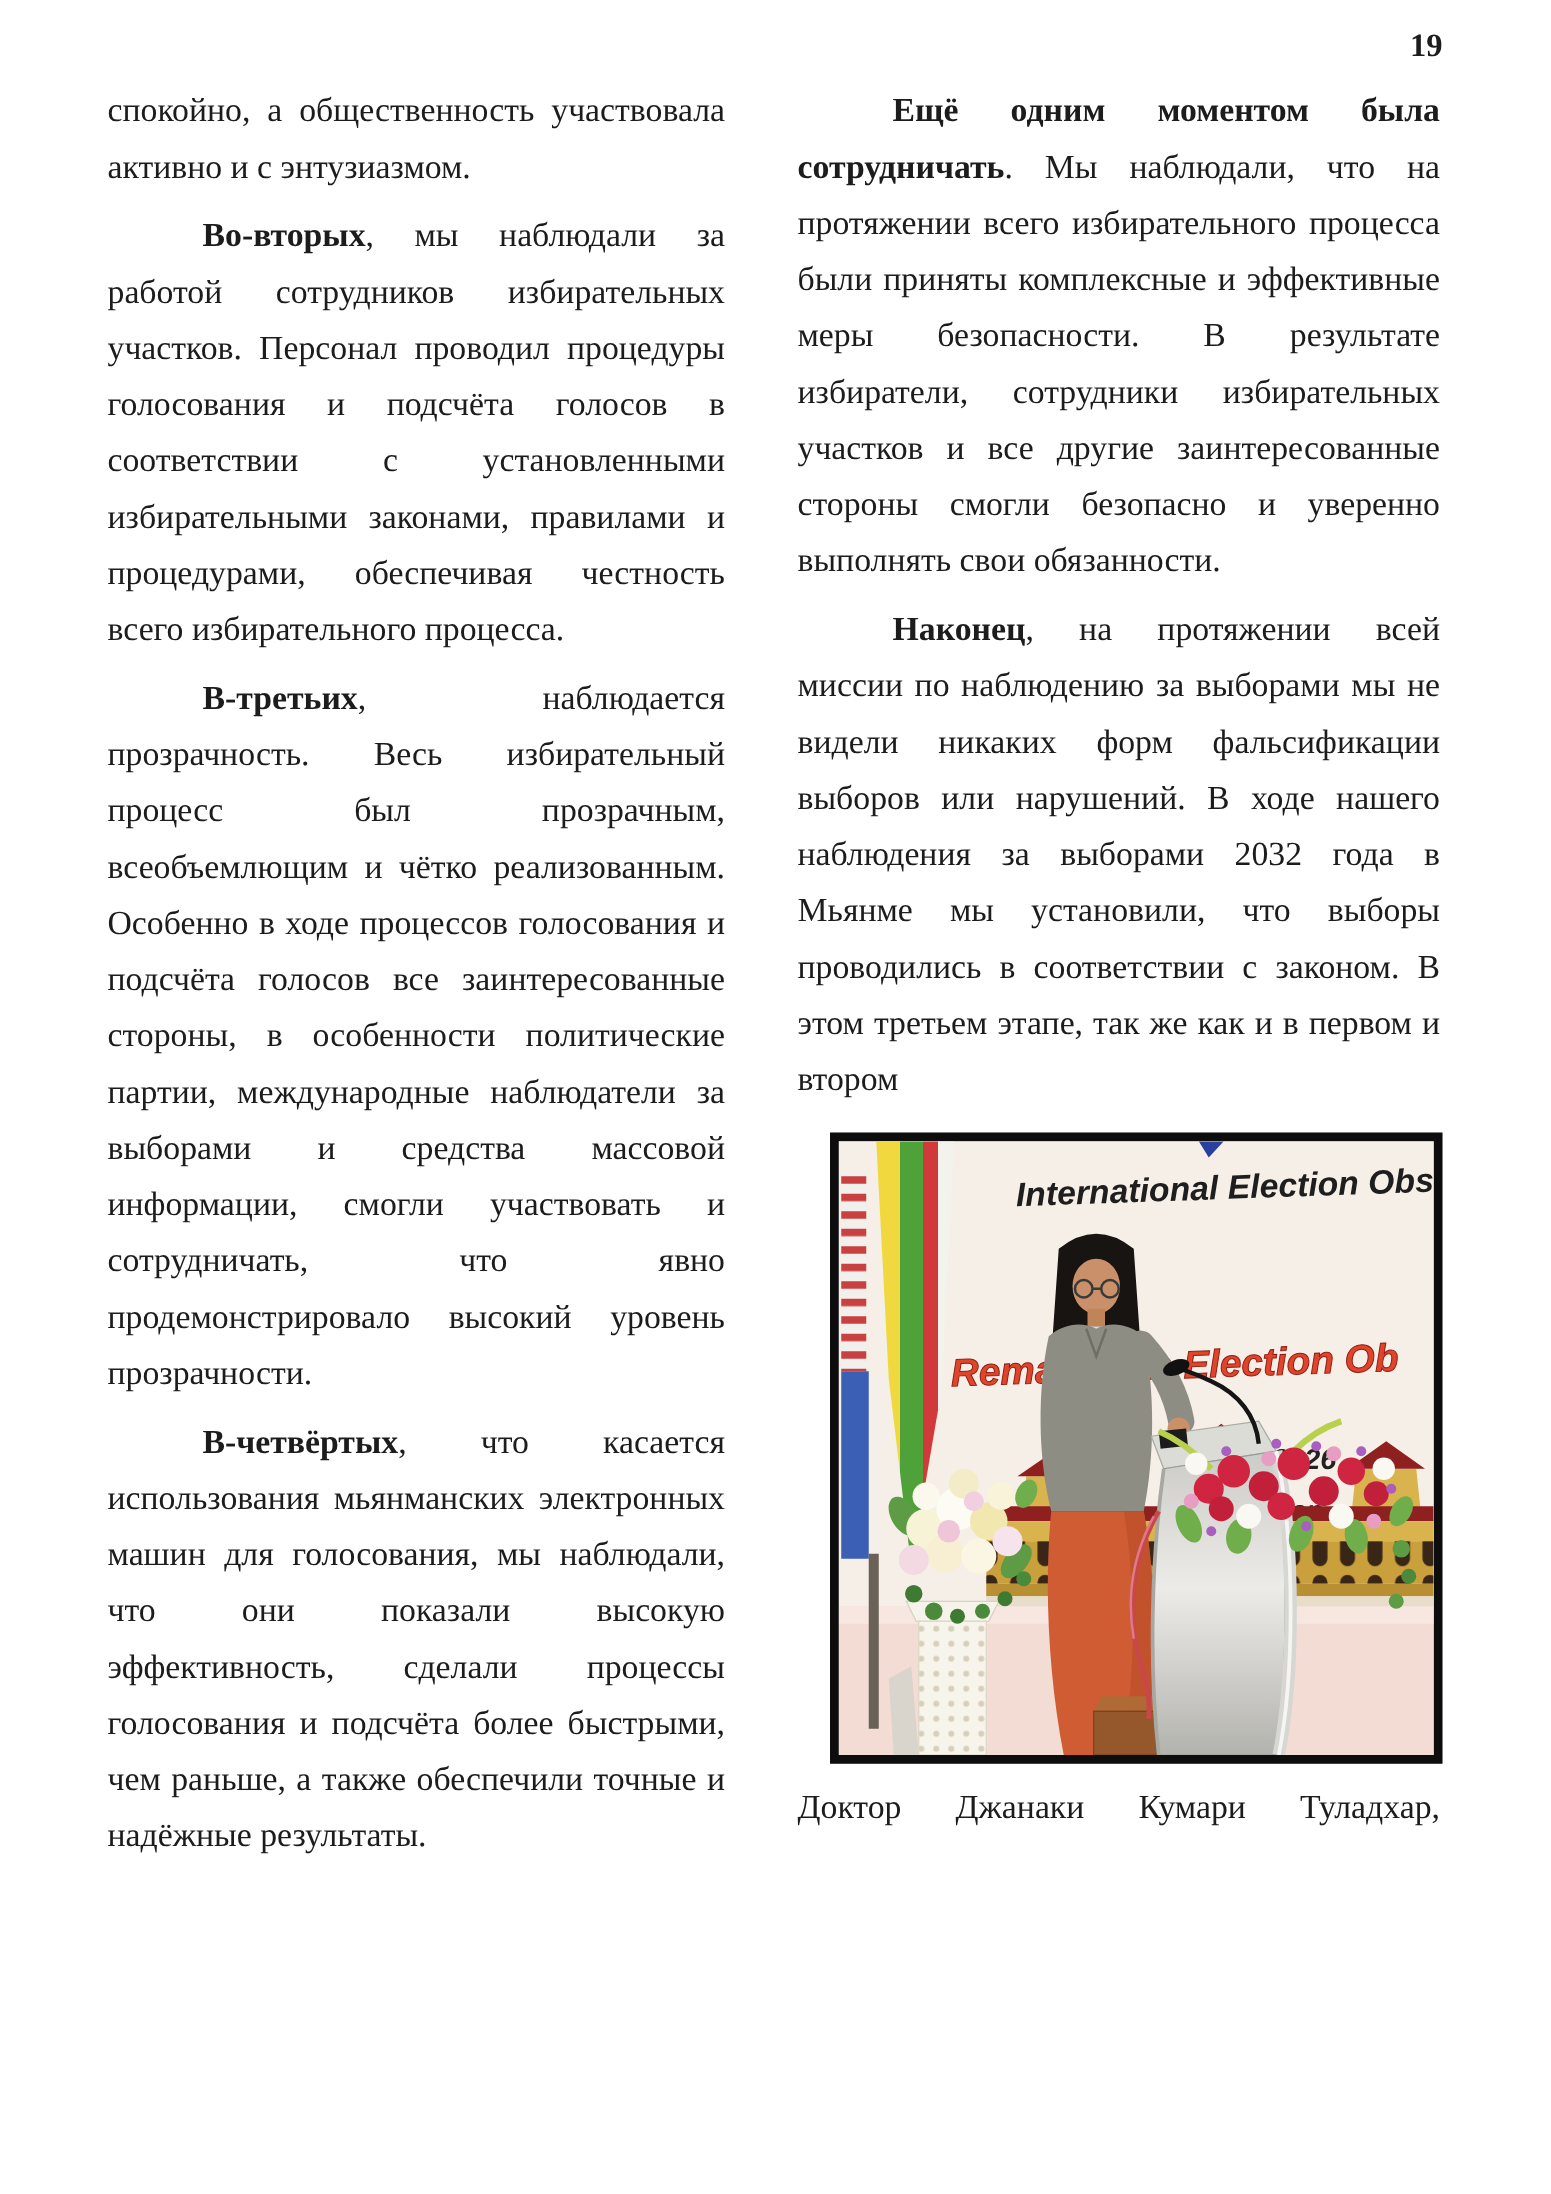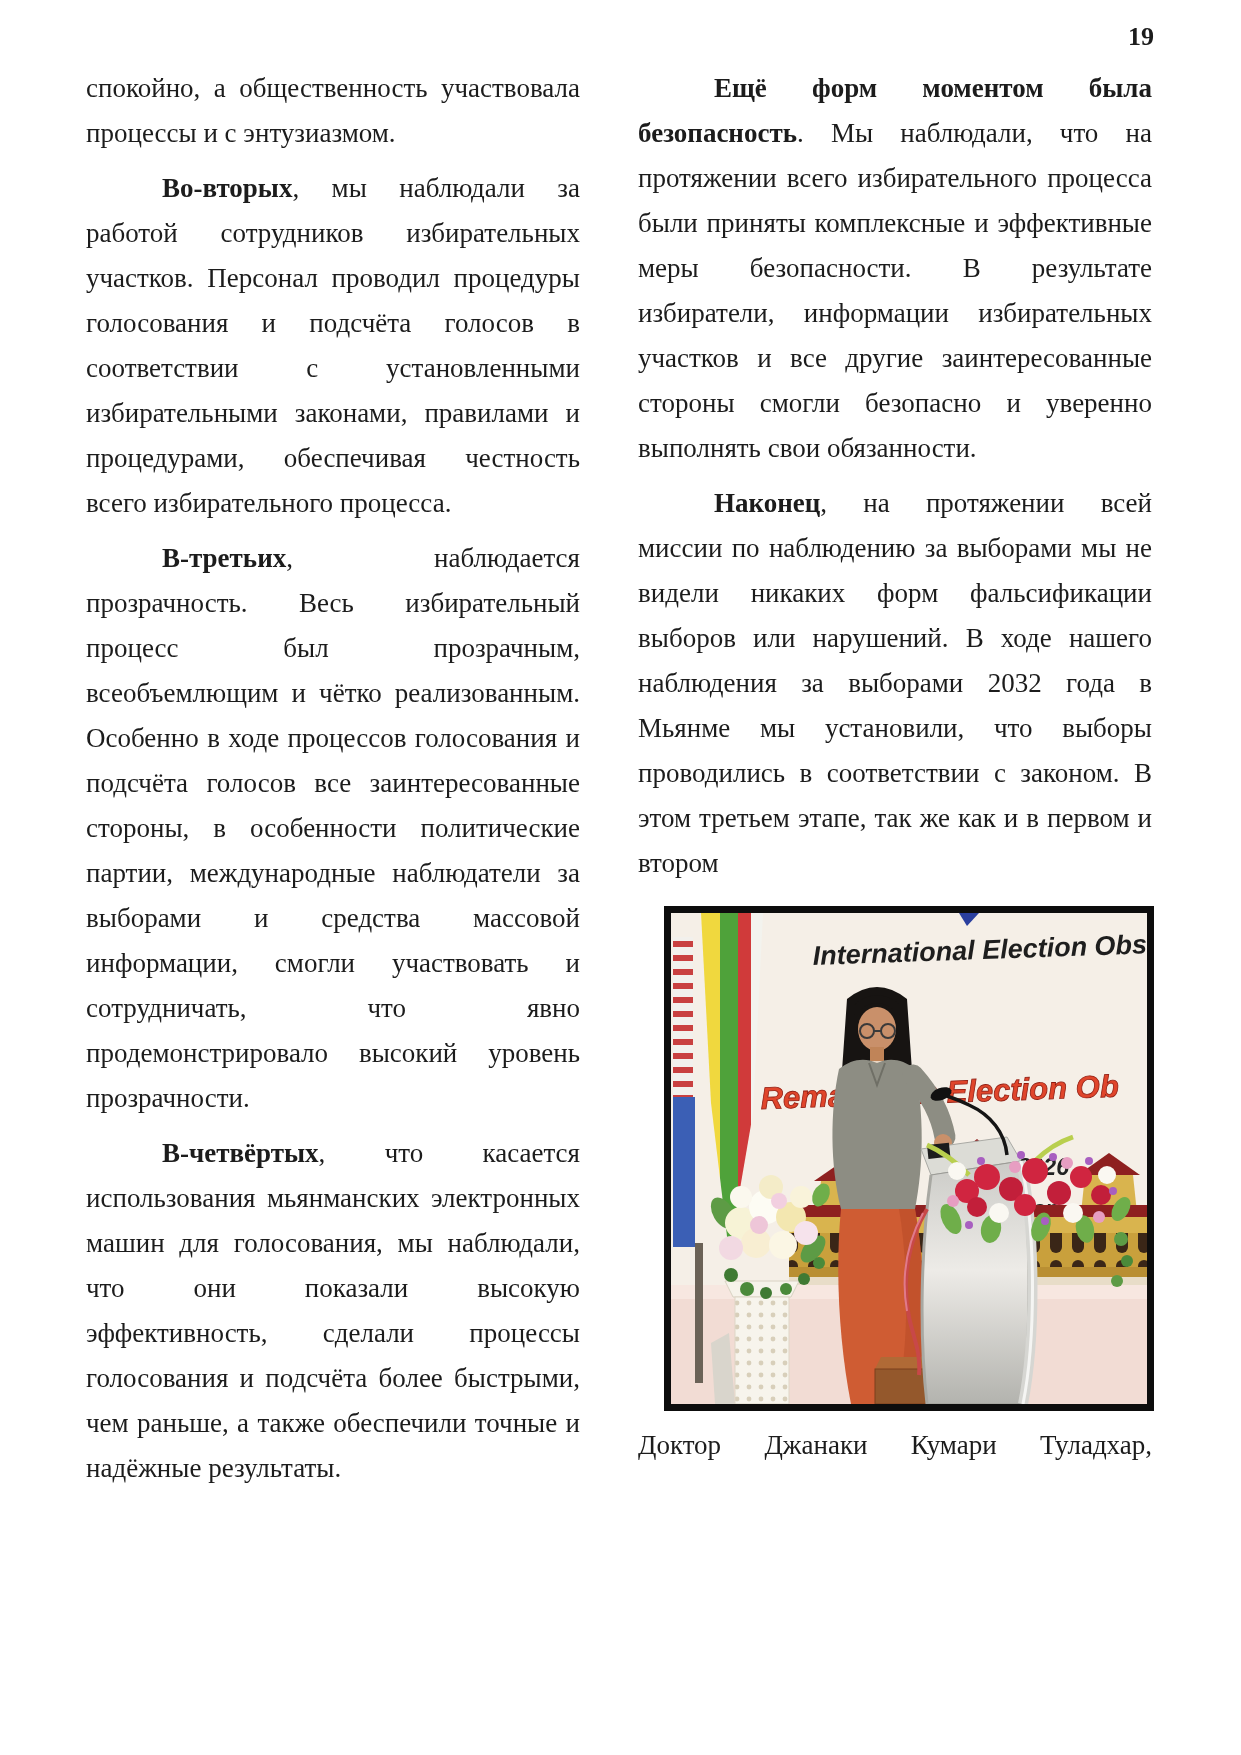--- a/index.html
+++ b/index.html
@@ -47,28 +47,28 @@
   figure.photo svg { display: block; }
 </style>
 </head>
 <body>
 
 <div class="page">
 
   <div class="page-number">19</div>
 
   <div class="col col-left">
-    <p class="no-indent"><span class="lead"></span><span>спокойно, а общественность участвовала процессы и с энтузиазмом.</span></p>
+    <p class="no-indent"><span class="lead"></span><span>спокойно, а общественность участвовала активно и с энтузиазмом.</span></p>
     <p><span class="lead">Во-вторых</span><span>, мы наблюдали за работой сотрудников избирательных участков. Персонал проводил процедуры голосования и подсчёта голосов в соответствии с установленными избирательными законами, правилами и процедурами, обеспечивая честность всего избирательного процесса.</span></p>
     <p><span class="lead">В-третьих</span><span>, наблюдается прозрачность. Весь избирательный процесс был прозрачным, всеобъемлющим и чётко реализованным. Особенно в ходе процессов голосования и подсчёта голосов все заинтересованные стороны, в особенности политические партии, международные наблюдатели за выборами и средства массовой информации, смогли участвовать и сотрудничать, что явно продемонстрировало высокий уровень прозрачности.</span></p>
     <p><span class="lead">В-четвёртых</span><span>, что касается использования мьянманских электронных машин для голосования, мы наблюдали, что они показали высокую эффективность, сделали процессы голосования и подсчёта более быстрыми, чем раньше, а также обеспечили точные и надёжные результаты.</span></p>
   </div>
 
   <div class="col col-right">
-    <p><span class="lead">Ещё форм моментом была безопасность</span><span>. Мы наблюдали, что на протяжении всего избирательного процесса были приняты комплексные и эффективные меры безопасности. В результате избиратели, информации избирательных участков и все другие заинтересованные стороны смогли безопасно и уверенно выполнять свои обязанности.</span></p>
+    <p><span class="lead">Ещё одним моментом была сотрудничать</span><span>. Мы наблюдали, что на протяжении всего избирательного процесса были приняты комплексные и эффективные меры безопасности. В результате избиратели, сотрудники избирательных участков и все другие заинтересованные стороны смогли безопасно и уверенно выполнять свои обязанности.</span></p>
     <p><span class="lead">Наконец</span><span>, на протяжении всей миссии по наблюдению за выборами мы не видели никаких форм фальсификации выборов или нарушений. В ходе нашего наблюдения за выборами 2032 года в Мьянме мы установили, что выборы проводились в соответствии с законом. В этом третьем этапе, так же как и в первом и втором</span></p>
 
     <figure class="photo">
       <svg width="476" height="491" viewBox="0 0 476 491">
         <defs>
           <linearGradient id="silver" x1="0" y1="0" x2="0" y2="1">
             <stop offset="0" stop-color="#cbcbc7"></stop>
             <stop offset="0.45" stop-color="#edebe7"></stop>
             <stop offset="1" stop-color="#b3b3ae"></stop>
           </linearGradient>

